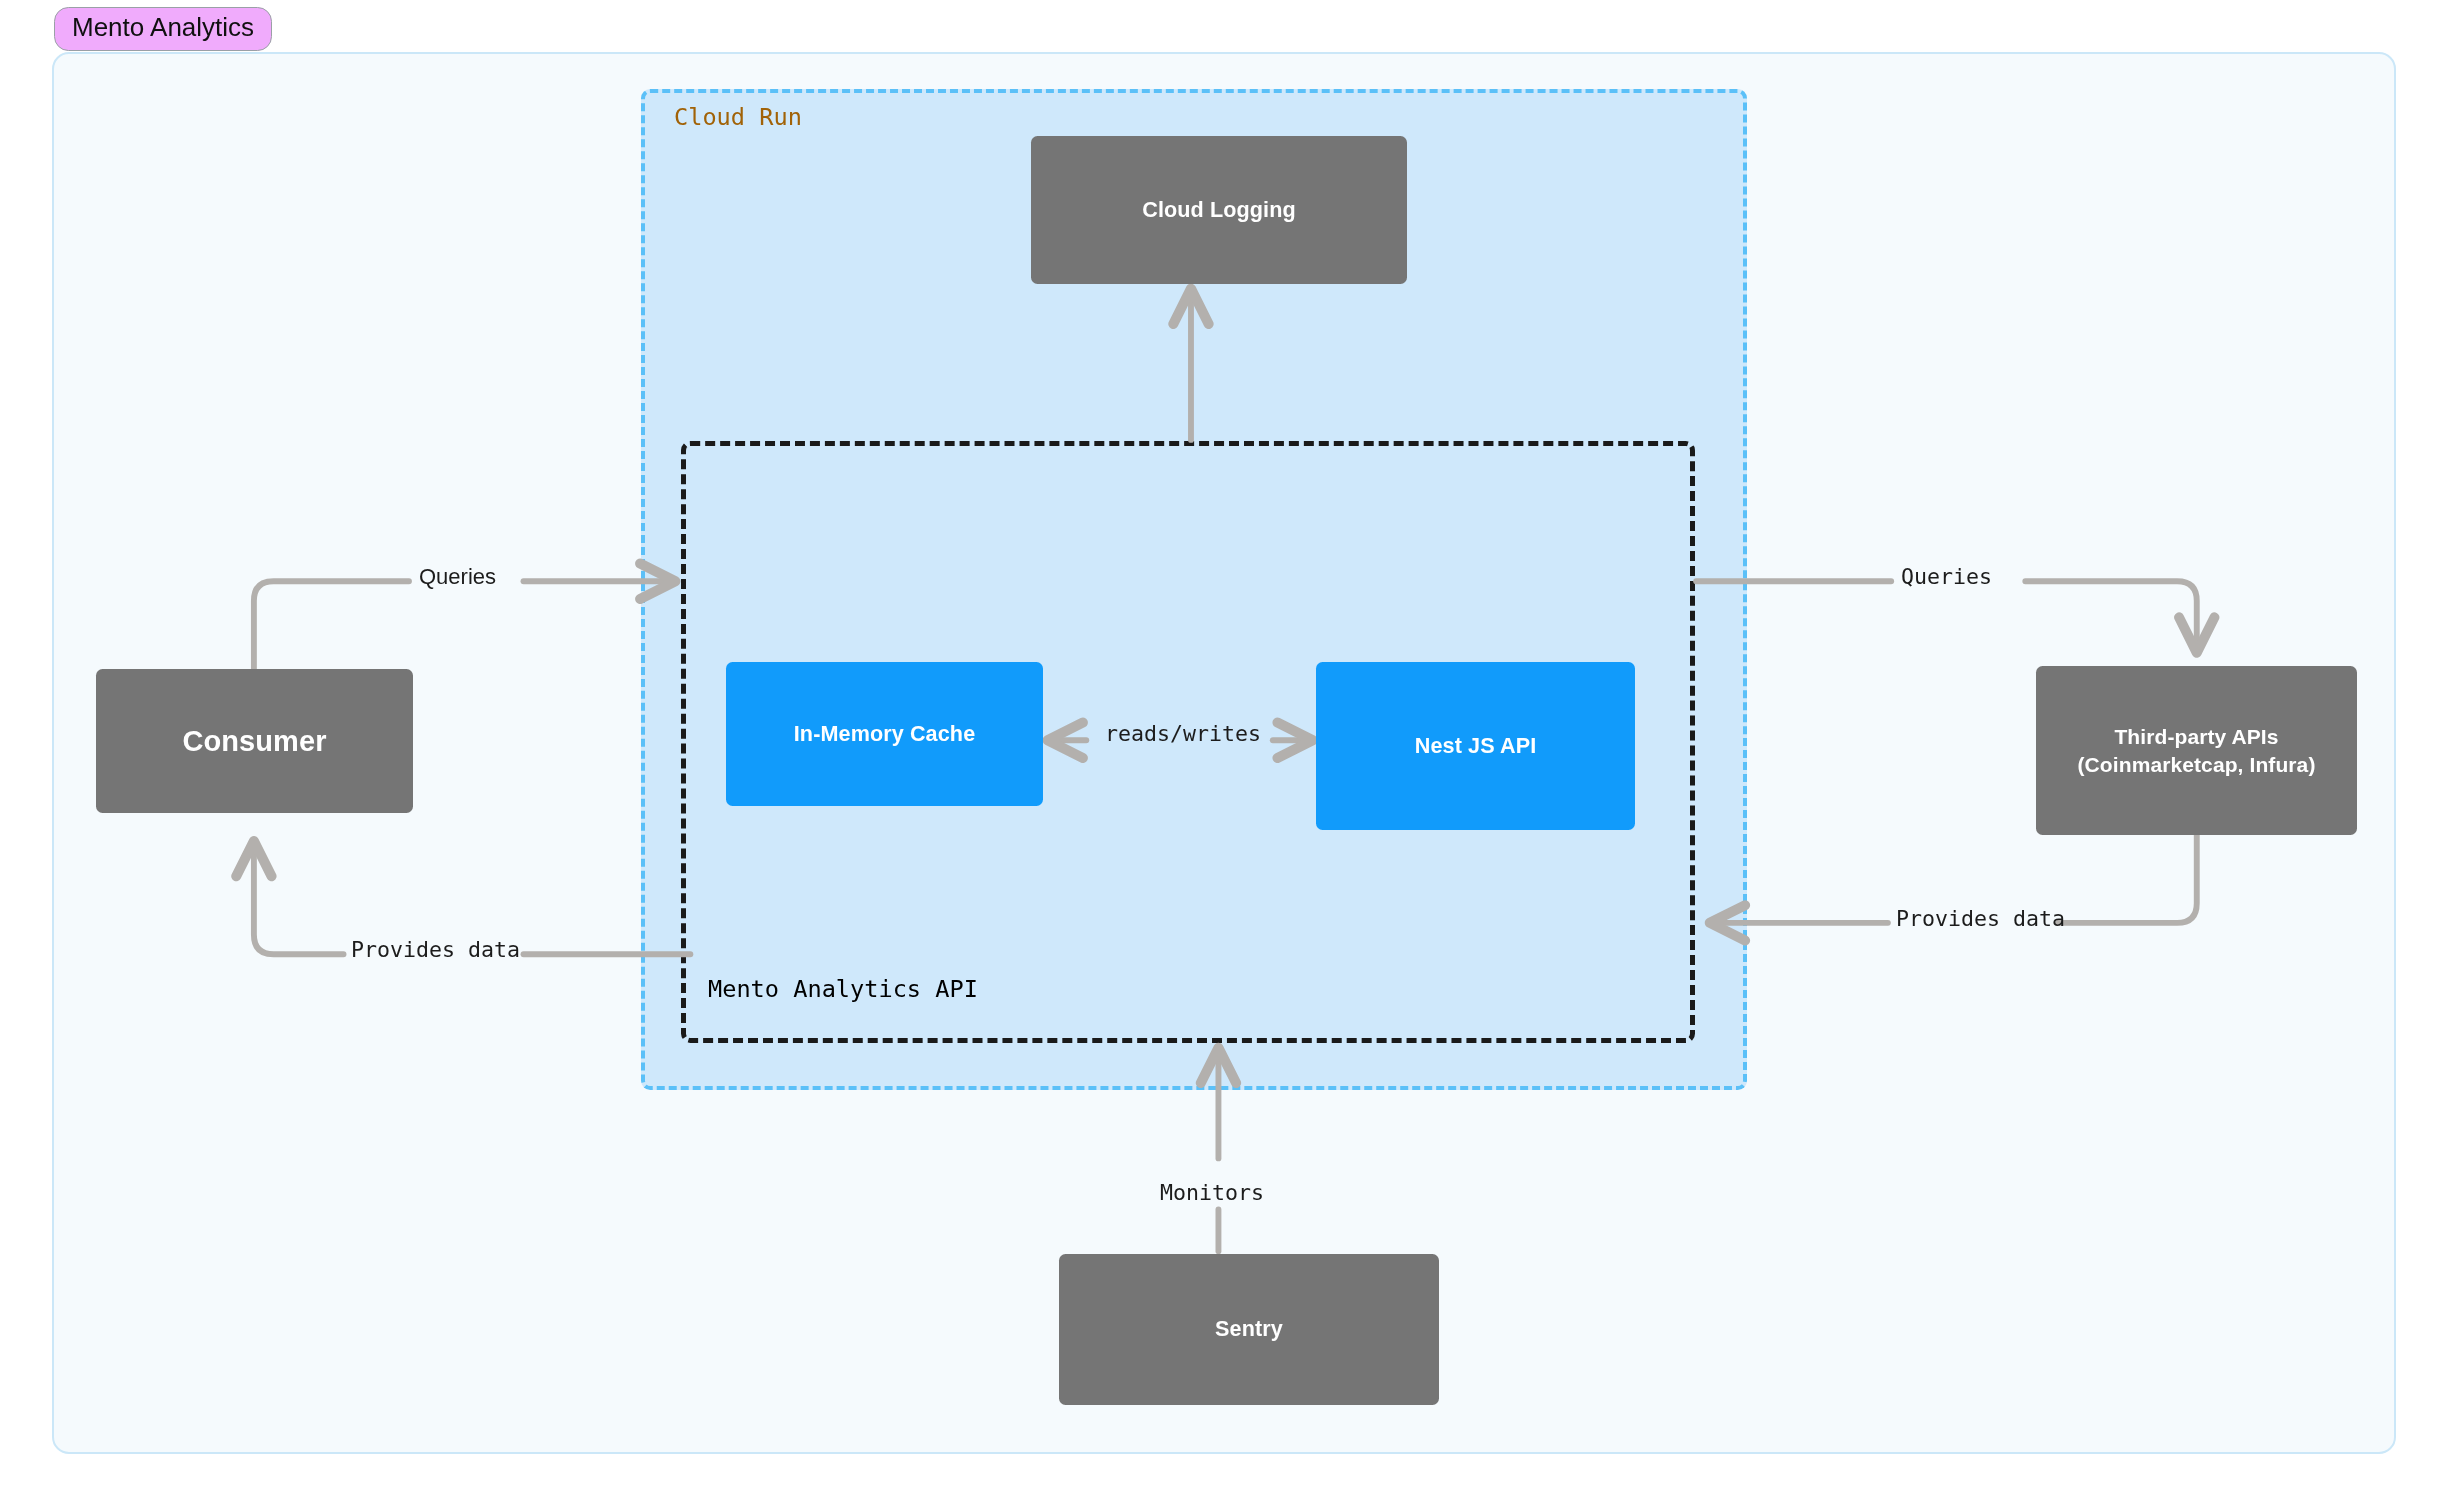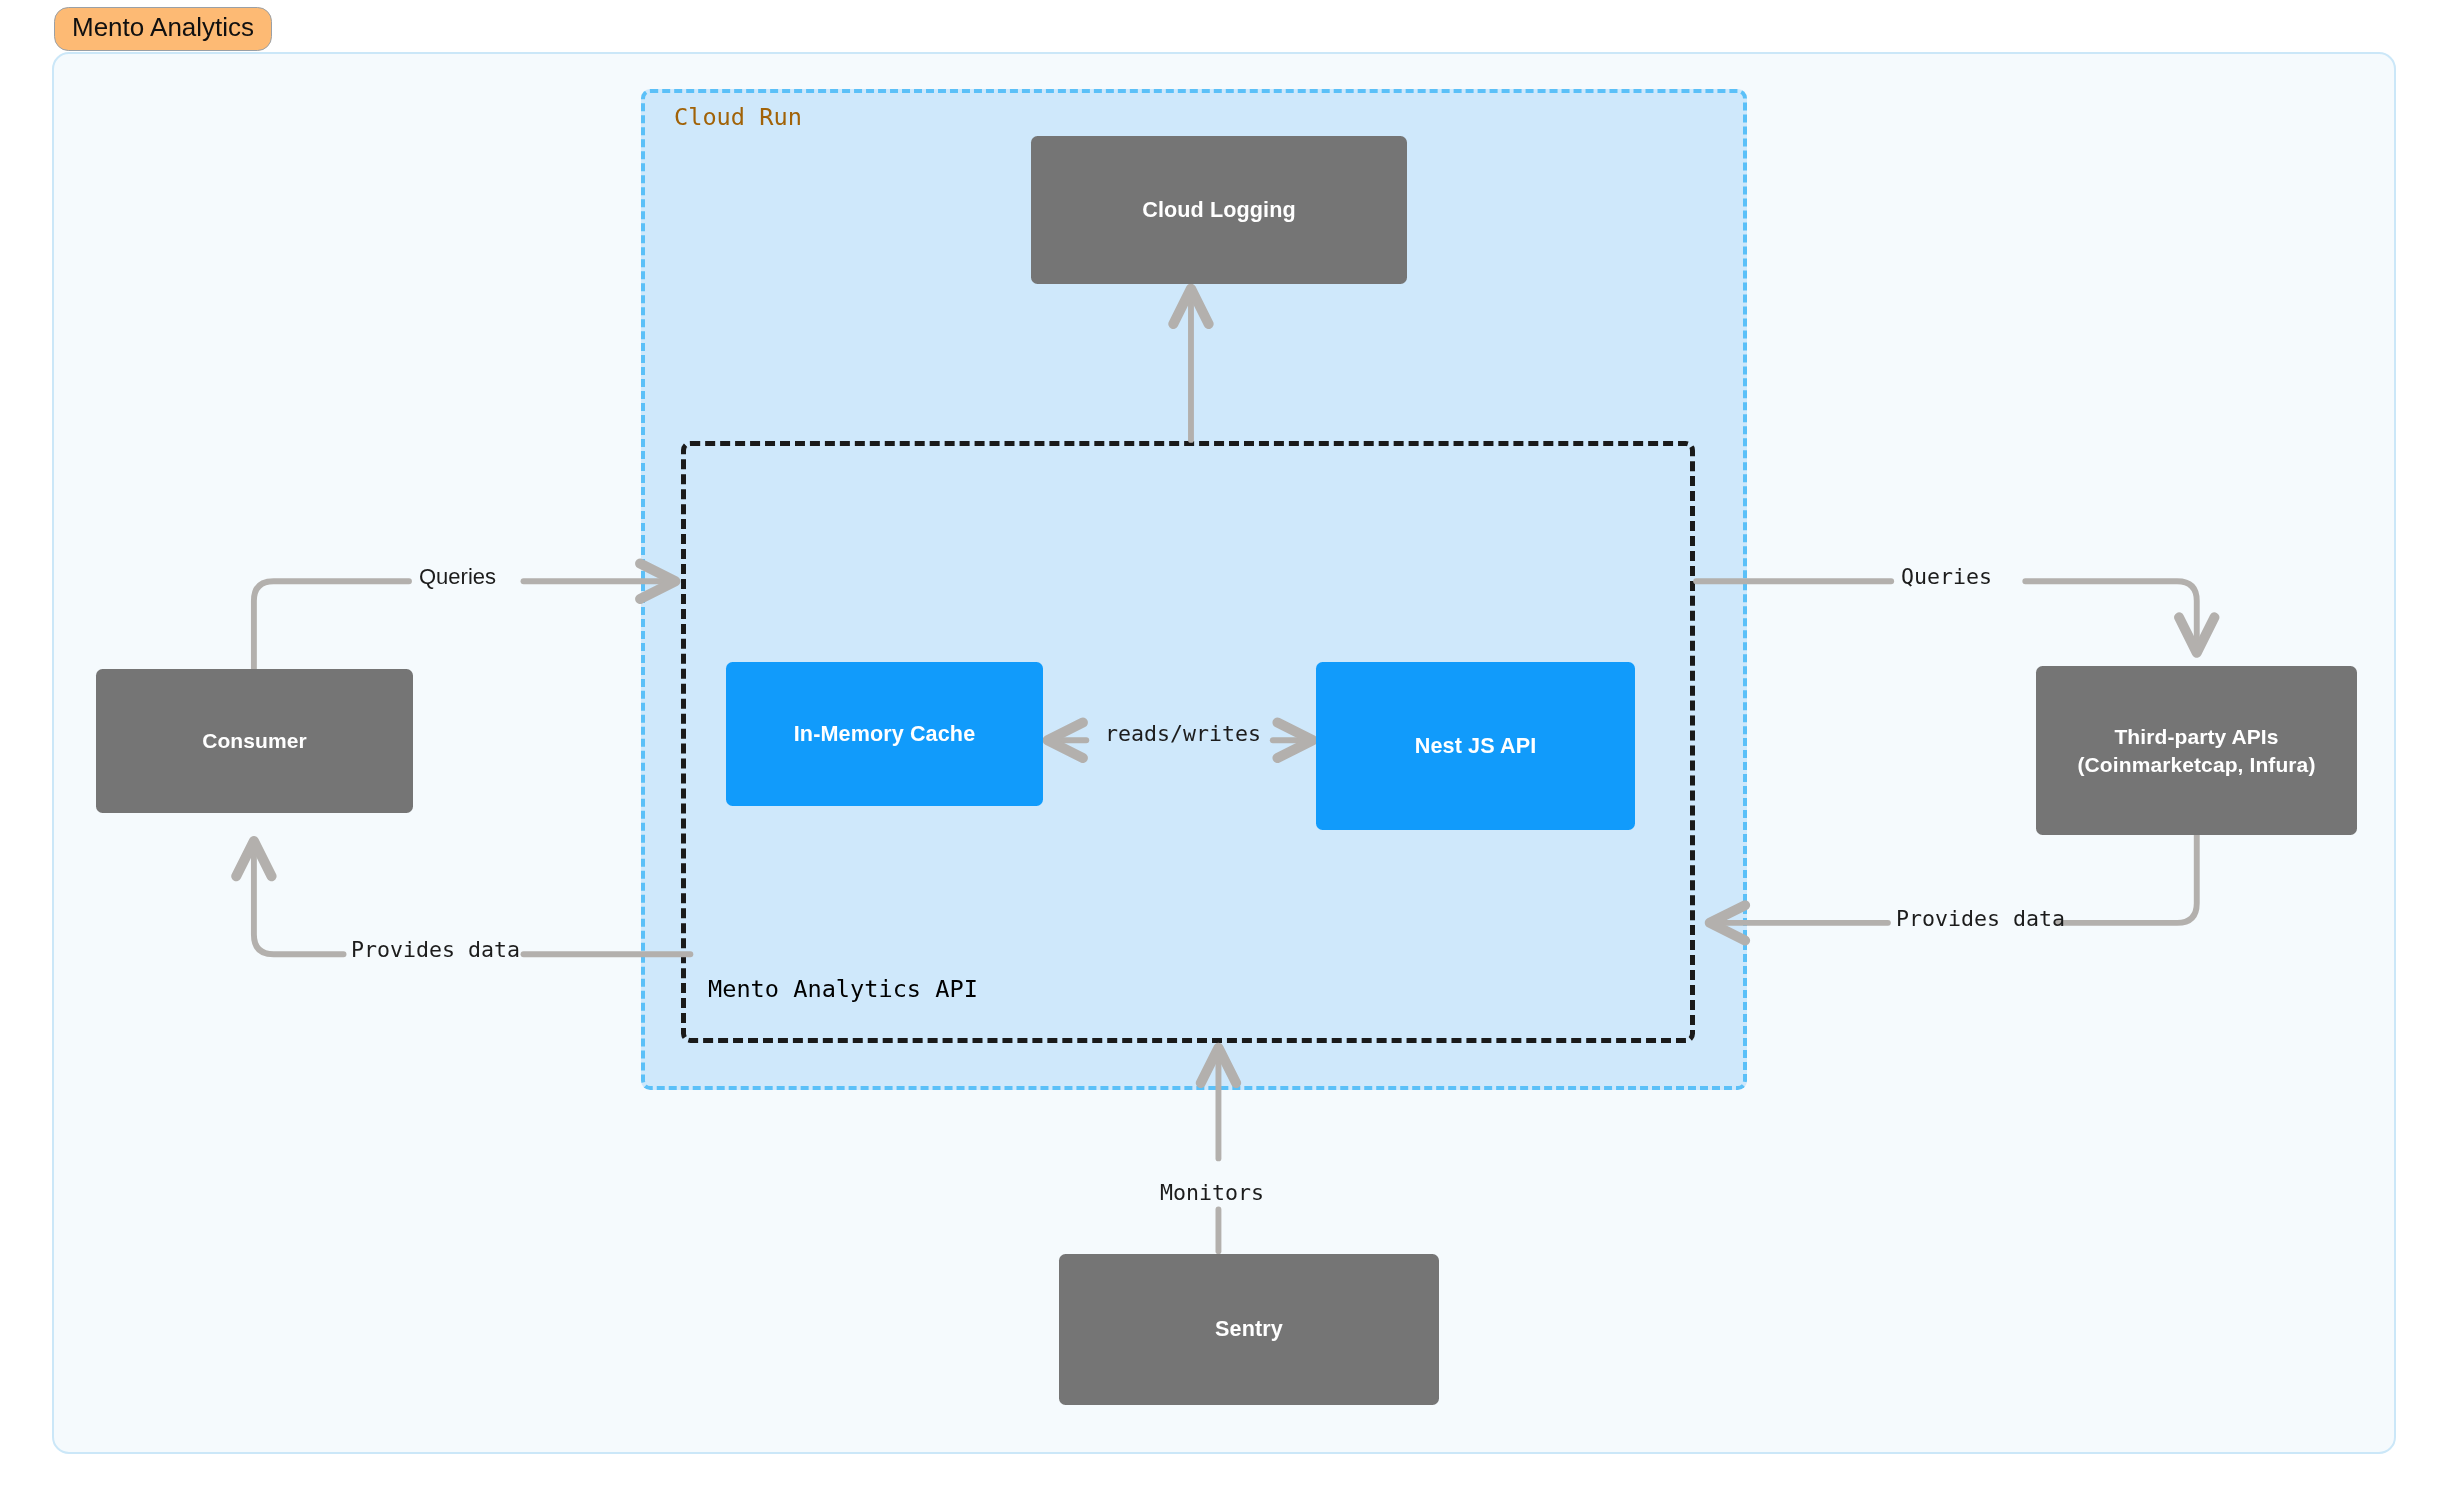--- a/index.html
+++ b/index.html
@@ -13,21 +13,21 @@
   body {
     font-family: "Liberation Sans", sans-serif;
     position: relative;
   }
 
   
   #title-badge {
     position: absolute;
     left: 54px;
     top: 6.5px;
-    background: #fdba74;
+    background: #f0abfc;
     border: 1.3px solid #9aa0a6;
     border-radius: 14.4px;
     padding: 5.2px 17px 7.2px 17px;
     font-size: 26px;
     color: #101010;
     line-height: 1.15;
     z-index: 40;
     white-space: nowrap;
   }
 
@@ -108,21 +108,21 @@
     z-index: 10;
     line-height: 1.32;
     letter-spacing: 0.1px;
   }
   .node.gray { background: #757575; }
   .node.blue { background: #119bfb; }
 
   #node-cloud-logging { left: 1031px; top: 136px;  width: 376px; height: 148px; font-size: 21.6px; }
   #node-in-memory-cache { left: 726px; top: 662px; width: 317px; height: 144px; font-size: 21.6px; }
   #node-nest-js-api     { left: 1316px; top: 662px; width: 319px; height: 168px; font-size: 21.6px; }
-  #node-consumer        { left: 96px;  top: 669px; width: 317px; height: 144px; font-size: 21px; }
+  #node-consumer        { left: 96px;  top: 669px; width: 317px; height: 144px; font-size: 29px; }
   #node-third-party     { left: 2036px; top: 666px; width: 321px; height: 169px; font-size: 21px; text-align: center; }
   #node-sentry          { left: 1059px; top: 1254px; width: 380px; height: 151px; font-size: 21.6px; }
 
   
   .edge-label {
     position: absolute;
     font-size: 21.6px;
     color: #1c1c1c;
     z-index: 11;
     white-space: nowrap;

